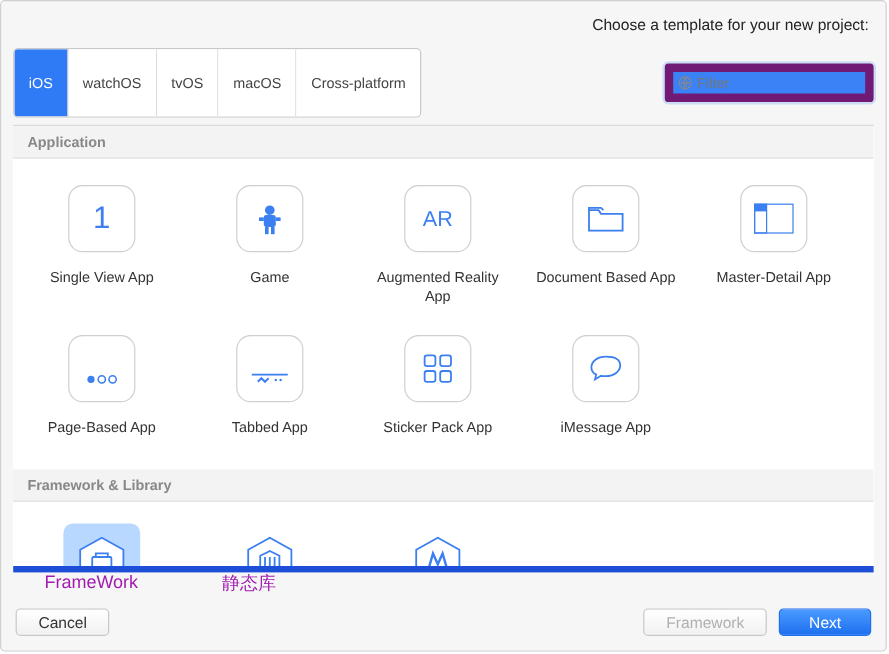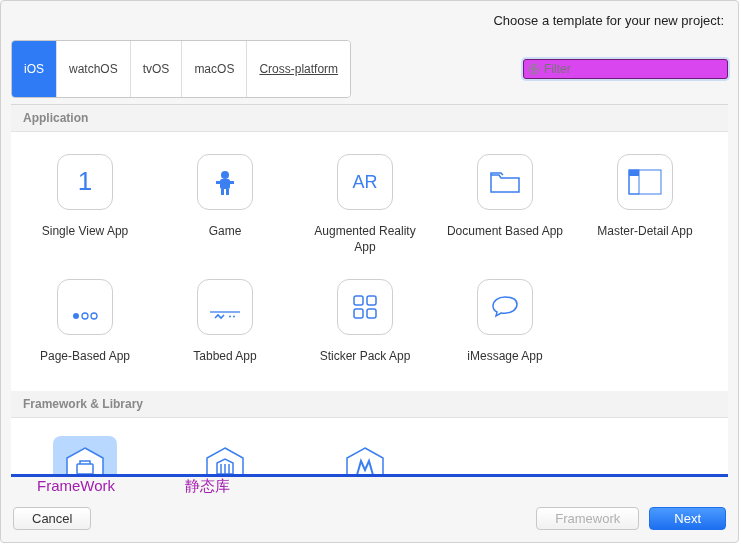--- a/index.html
+++ b/index.html
@@ -41,50 +41,50 @@
       background: #fff;
     }
     .platform-tab {
       padding: 21px 12px;
       font-size: 12px;
       border-right: 1px solid #ddd;
       cursor: default;
       color: #444;
       background: #fff;
     }
-    .platform-tab:last-child { border-right: none; text-decoration: underline; }
+    .platform-tab:last-child { border-right: none; }
     .platform-tab.active {
       background: #2f7bf5;
       color: #fff;
     }
     .spacer { flex: 1; }
     .filter-wrap {
-      width: 205px;
-      display: flex;
-      align-items: center;
-      border: 1px solid #701a75;
+      width: 174px;
+      display: flex;
+      align-items: center;
+      border: 7px solid #701a75;
       border-radius: 3px;
-      background: #d946ef;
+      background: #3b82f6;
       padding: 2px 4px;
       box-shadow: 0 0 0 2px rgba(47,123,245,0.2);
     }
     .filter-wrap .icon { color: #888; margin-right: 4px; font-size: 11px; }
     .filter-wrap input {
       border: none;
       outline: none;
       font-size: 12px;
       width: 100%;
       color: #333;
       background: transparent;
     }
     .content {
       flex: 1;
       background: #fff;
       border-top: 1px solid #d8d8d8;
-      border-bottom: 3px solid #1d4ed8;
+      border-bottom: 6px solid #1d4ed8;
       margin: 0 10px;
       overflow-y: auto;
     }
     .section-header {
       background: #f3f3f3;
       border-bottom: 1px solid #e2e2e2;
       padding: 6px 12px;
       font-size: 12px;
       font-weight: 600;
       color: #888;

